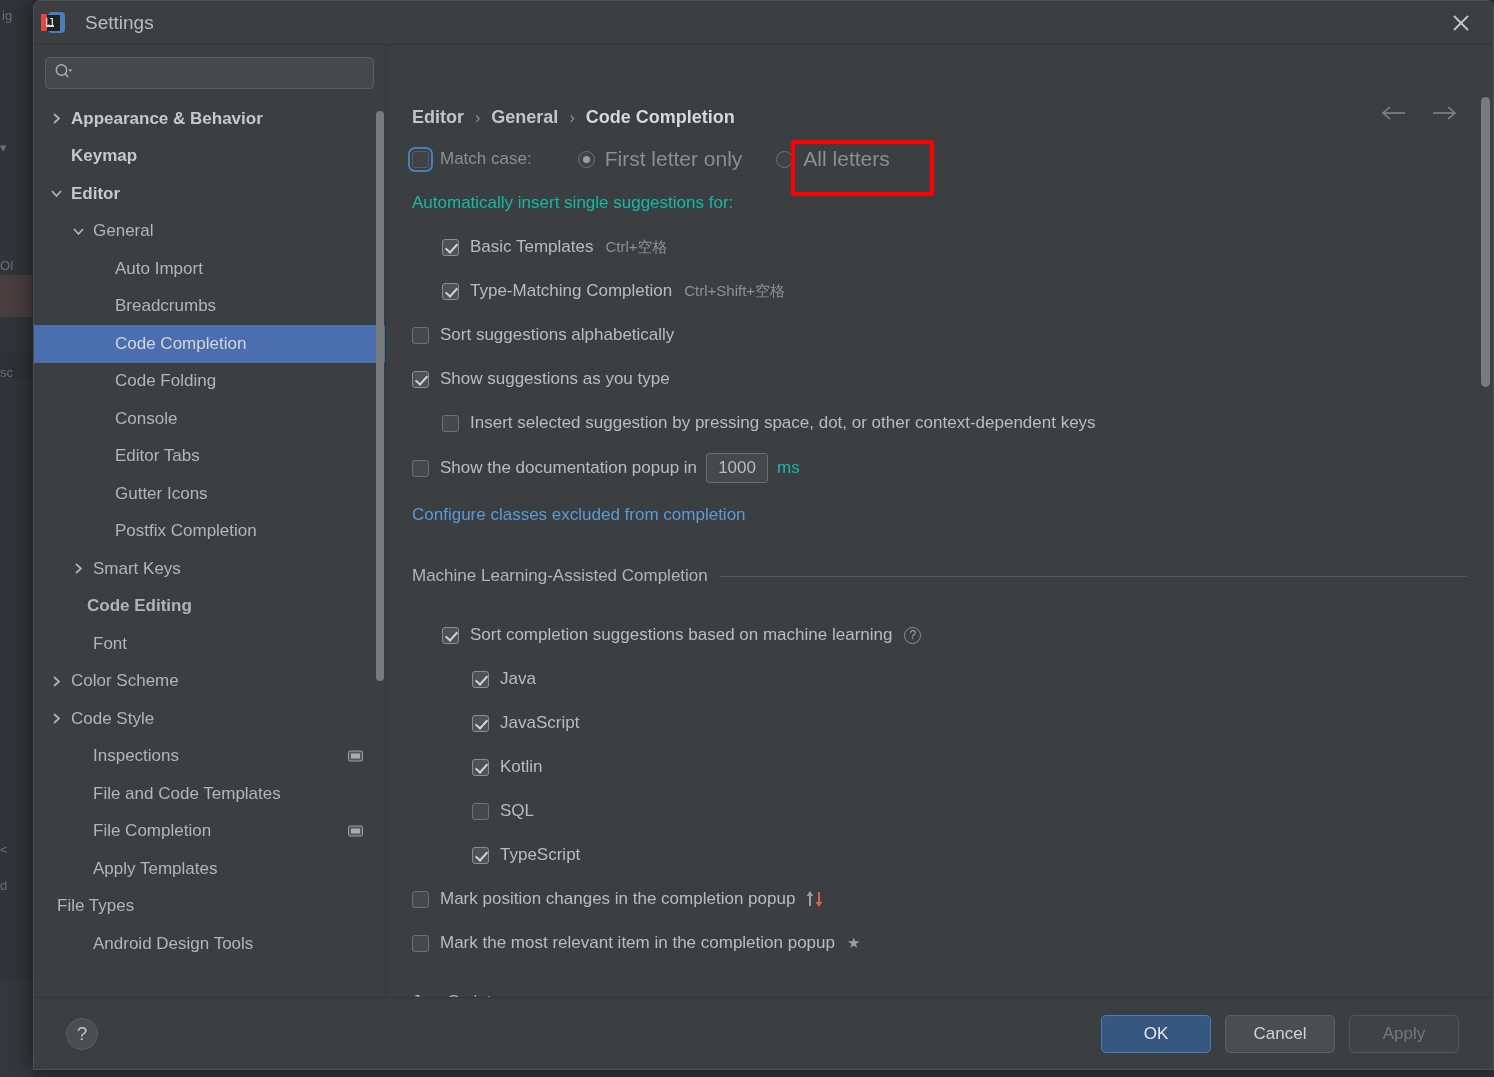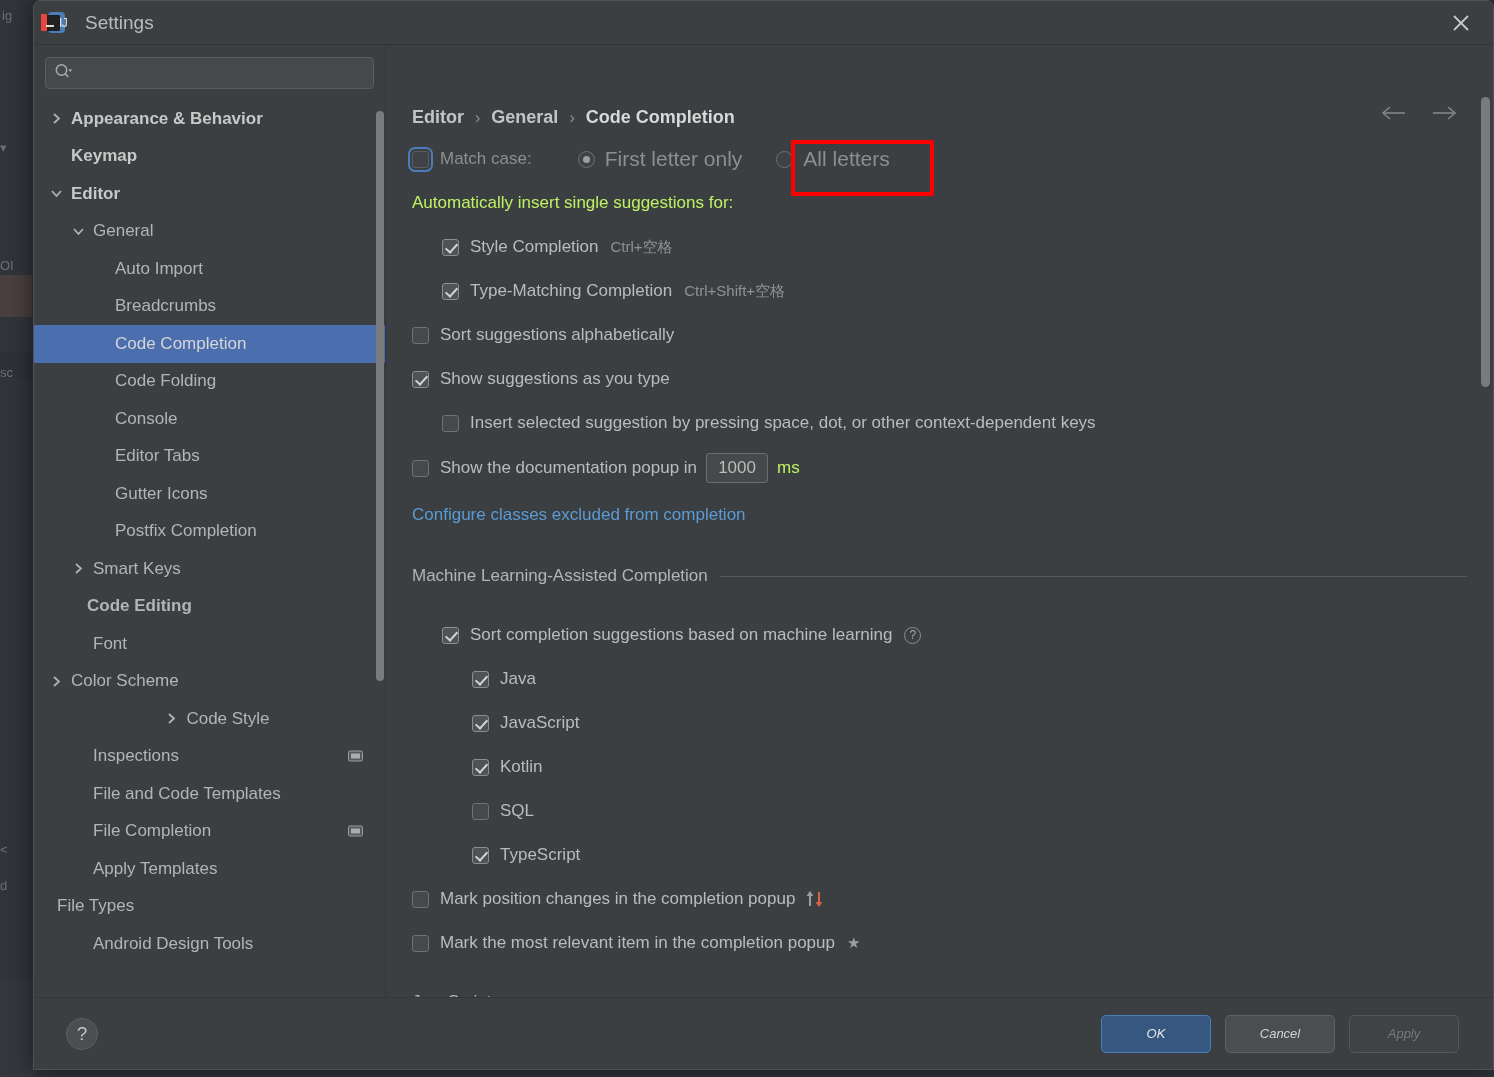--- a/index.html
+++ b/index.html
@@ -53,21 +53,21 @@
   }
   #app-icon .ij-dark {
     position:absolute; left:3px; top:4px; width:16px; height:16px;
     background:#212121; border-radius:1px;
   }
   #app-icon .ij-red {
     position:absolute; left:0px; top:3px; width:6px; height:17px;
     background:#e8453c; border-radius:1px;
   }
   #app-icon .ij-txt {
-    position:absolute; left:18px; top:5px; color:#e8e8e8; font-size:12px;
+    position:absolute; left:4px; top:5px; color:#e8e8e8; font-size:12px;
     font-family:"Liberation Sans",sans-serif; letter-spacing:-.5px;
   }
   #app-icon .ij-bar {
     position:absolute; left:5px; top:14px; width:8px; height:2px; background:#dcdcdc;
   }
   #title-text {
     margin-left: 20px; color: #bbbbbb; font-size: 19px;
     font-family: "Liberation Sans", sans-serif;
   }
   #close-btn {
@@ -195,21 +195,21 @@
   .rb {
     width: 17px; height: 17px; flex: none; border-radius: 50%;
     border: 1px solid #6e7274; background: #3f4345; position: relative;
   }
   .rb.selected::after {
     content:''; position:absolute; left:4px; top:4px; width:7px; height:7px;
     border-radius:50%; background:#9a9ea0;
   }
   .rb-label { margin-left: 10px; color: #8b8f91; font-size: 21px; }
 
-  .plain-label { color: #bef264; font-size: 17px; }
+  .plain-label { color: #14b8a6; font-size: 17px; }
 
   .numfield {
     width: 62px; height: 30px; margin: 0 9px;
     background: #45494a; border: 1px solid #6a6e70; border-radius: 3px;
     color: #bbbbbb; font-size: 17px; text-align: center;
     font-family: "Liberation Sans", sans-serif; outline: none;
   }
 
   .link {
     color: #5a9bd5; font-size: 17px; cursor: pointer;
@@ -254,24 +254,24 @@
   #help-button {
     margin-left: 32px; width: 32px; height: 32px; border-radius: 50%;
     background: #4a4e50; border: 1px solid #5b5f61;
     color: #c0c4c6; font-size: 19px;
     display: flex; align-items: center; justify-content: center; cursor: pointer;
     font-family: "Liberation Sans", sans-serif;
   }
   #btns { margin-left: auto; margin-right: 34px; display: flex; gap: 14px; }
   .btn {
     height: 38px; min-width: 110px; padding: 0 22px;
-    border-radius: 5px; font-size: 13px; cursor: pointer;
+    border-radius: 5px; font-size: 17px; cursor: pointer;
     display: flex; align-items: center; justify-content: center;
     font-family: "Liberation Sans", sans-serif;
-    border: 1px solid #5d6163; background: #4a4e50; color: #cfd3d5; font-style: italic;
+    border: 1px solid #5d6163; background: #4a4e50; color: #cfd3d5;
   }
   .btn.primary { background: #365880; border-color: #4a7ebb; color: #e8e8e8; }
   .btn.disabled { color: #76797b; background: #3f4345; border-color: #555859; }
 </style>
 </head>
 <body>
 
 <div id="backdrop">
   <div class="bg-strip"></div>
   <div class="bg-fleck" style="left:2px;  top:8px;">ig</div>
@@ -399,21 +399,21 @@
               <span class="lbl" style="margin-left: 6px;">Font</span>
             </div>
             <div class="tree-item" style="padding-left: 14px;">
               <span class="tw">
                 <svg width="11" height="13" viewBox="0 0 11 13">
                   <polyline points="3,2 8,6.5 3,11" fill="none" stroke="#b0b4b6" stroke-width="1.7"></polyline>
                 </svg>
               </span>
               <span class="lbl" style="margin-left: 6px;">Color Scheme</span>
             </div>
-            <div class="tree-item" style="padding-left: 14px; justify-content: center;">
+            <div class="tree-item" style="padding-left: 14px;">
               <span class="tw">
                 <svg width="11" height="13" viewBox="0 0 11 13">
                   <polyline points="3,2 8,6.5 3,11" fill="none" stroke="#b0b4b6" stroke-width="1.7"></polyline>
                 </svg>
               </span>
               <span class="lbl" style="margin-left: 6px;">Code Style</span>
             </div>
             <div class="tree-item" style="padding-left: 36px;">
               <span class="tw empty"></span>
               <span class="lbl" style="margin-left: 6px;">Inspections</span>
@@ -488,21 +488,21 @@
               <span class="rb-label">All letters</span>
             </span>
           </div>
 
           <div class="row" style="height:44px;">
             <span class="plain-label">Automatically insert single suggestions for:</span>
           </div>
 
           <div class="row" style="height:44px; padding-left:30px;">
             <span class="cb checked"></span>
-            <span class="cb-label">Style Completion</span>
+            <span class="cb-label">Basic Templates</span>
             <span class="shortcut">Ctrl+空格</span>
           </div>
 
           <div class="row" style="height:44px; padding-left:30px;">
             <span class="cb checked"></span>
             <span class="cb-label">Type-Matching Completion</span>
             <span class="shortcut">Ctrl+Shift+空格</span>
           </div>
 
           <div class="row" style="height:44px;">

